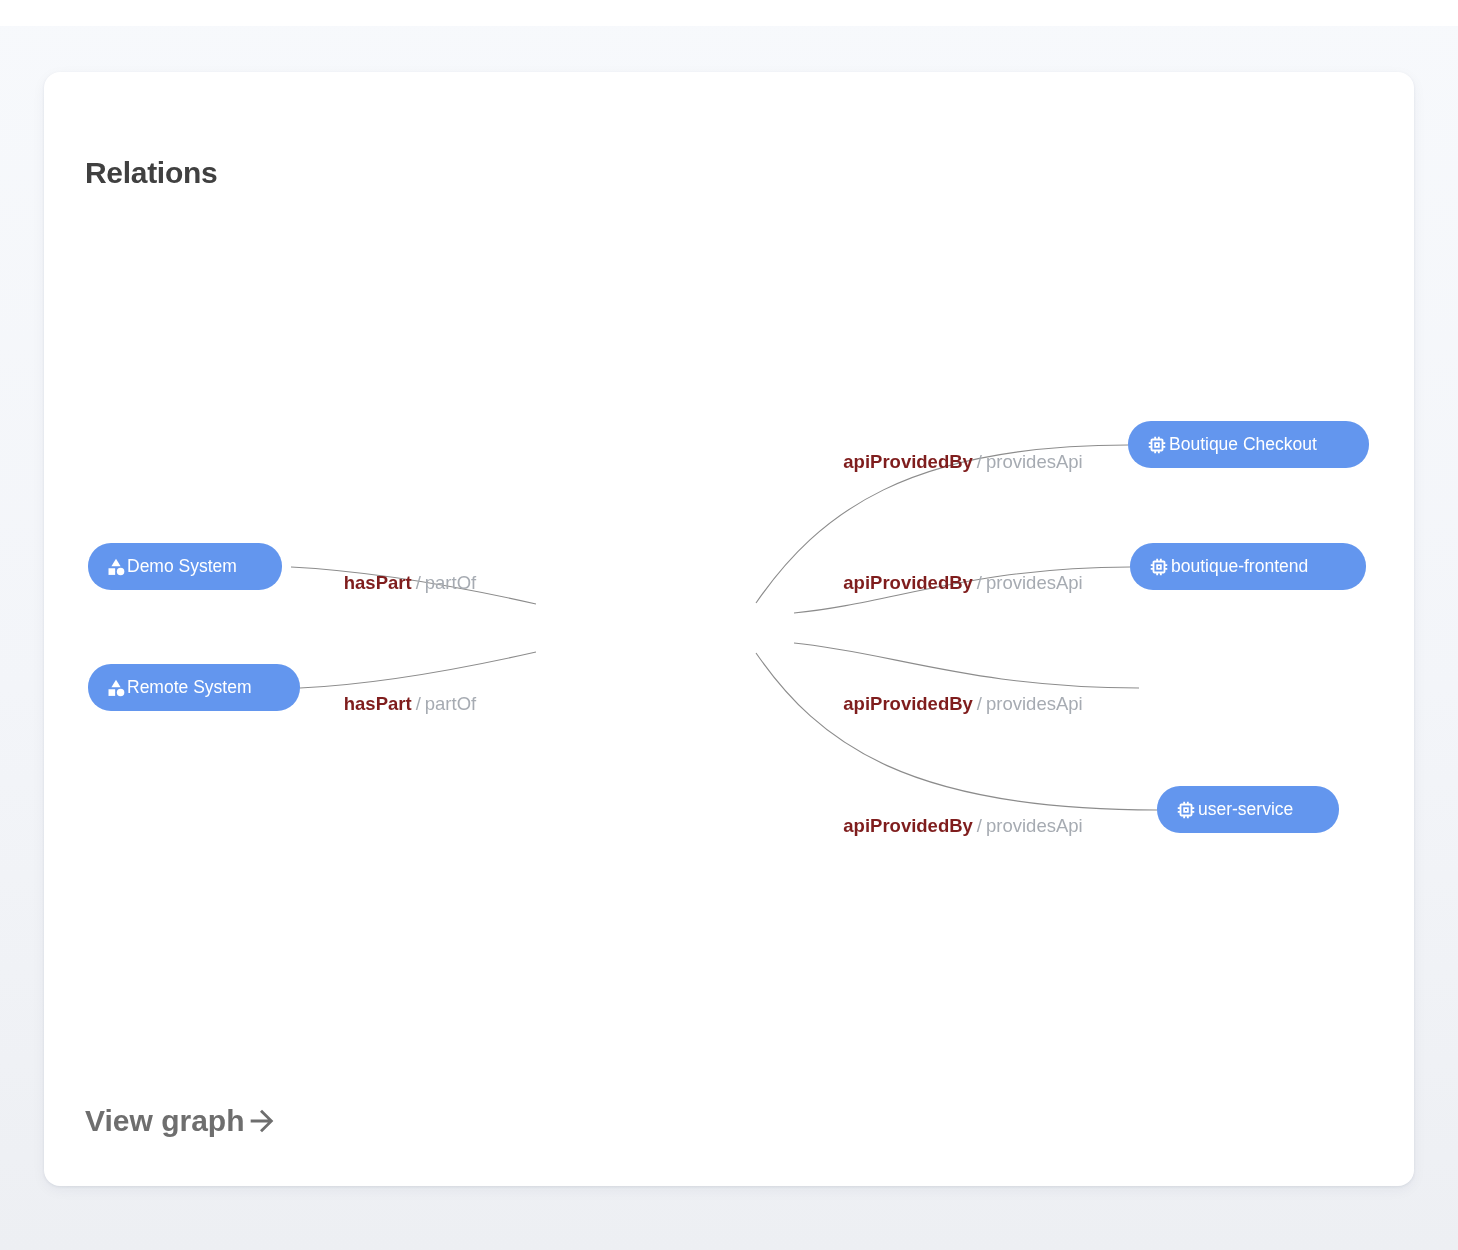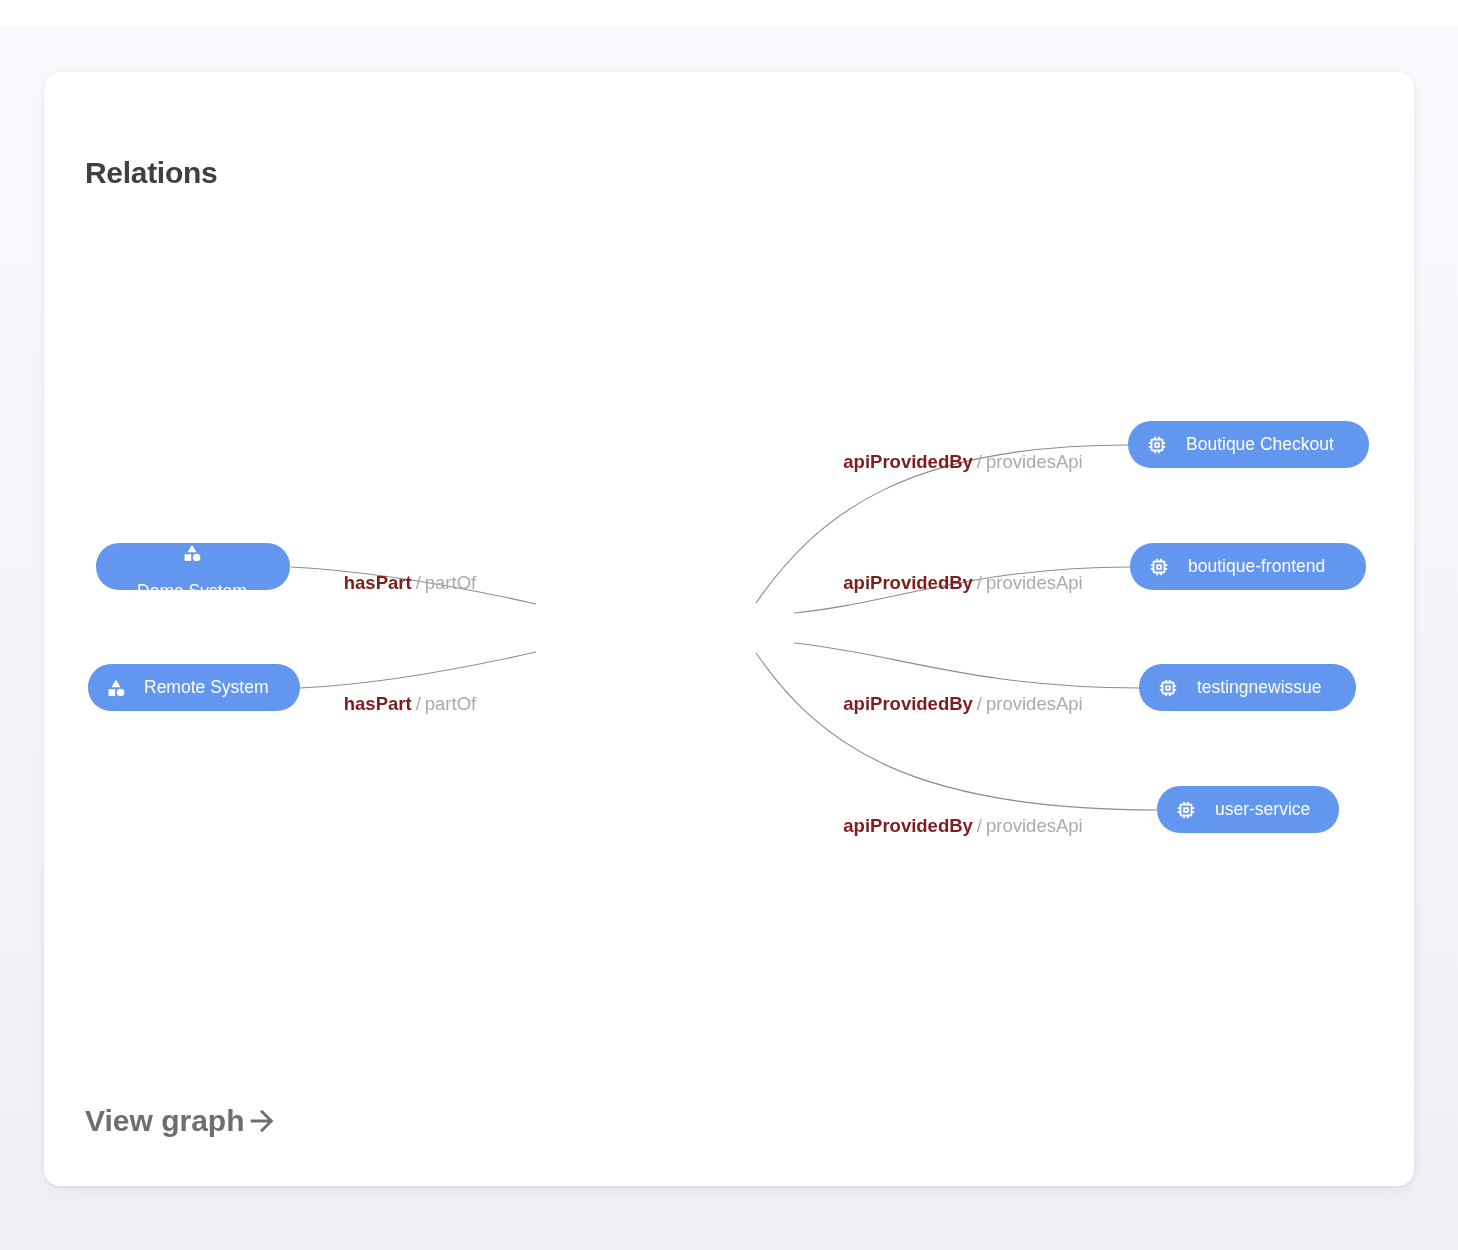--- a/index.html
+++ b/index.html
@@ -22,21 +22,21 @@
   .card-title {
     position: absolute; left: 41px; top: 36px;
     font-size: 30px; font-weight: 700; color: #404040; letter-spacing: -0.3px; margin-top: 48px;
   }
   .graph { position: absolute; left: 0; top: 0; width: 1370px; height: 1114px; }
   .edges { position: absolute; left: 0; top: 0; }
   .edges path { fill: none; stroke: #8c8c8c; stroke-width: 1.1px; }
 
   .node {
     position: absolute; display: flex; align-items: center;
-    height: 47px; border-radius: 23px; padding: 0 20px 0 18px; gap: 18px;
+    height: 47px; border-radius: 23px; padding: 0 20px 0 18px; gap: 1px;
     color: #ffffff; font-size: 17.5px; font-weight: 500; cursor: pointer;
     white-space: nowrap;
   }
   .node.blue { background: #6396ee; }
   .node.center {
     height: 52px; border-radius: 26px; background: #f0a948;
     font-size: 18.5px; font-weight: 700;
   }
   .node .icon { display: inline-flex; flex: 0 0 auto; }
   .node .icon svg { display: block; }
@@ -89,21 +89,21 @@
       <div class="edge-label" style="left:919px; top:511px;">
         <span class="rel">apiProvidedBy</span><span class="sep">/</span><span class="inv">providesApi</span>
       </div>
       <div class="edge-label" style="left:919px; top:632px;">
         <span class="rel">apiProvidedBy</span><span class="sep">/</span><span class="inv">providesApi</span>
       </div>
       <div class="edge-label" style="left:919px; top:754px;">
         <span class="rel">apiProvidedBy</span><span class="sep">/</span><span class="inv">providesApi</span>
       </div>
 
-      <div class="node blue" style="left:52px; top:471px; width:194px;flex-direction:column;">
+      <div class="node blue" style="left:44px; top:471px; width:194px;">
         <span class="icon">
           <svg width="20" height="20" viewBox="0 0 24 24" fill="#ffffff">
               <path d="M12 2l-5.5 9h11z"></path>
               <circle cx="17.5" cy="17.5" r="4.5"></circle>
               <path d="M3 13.5h8v8H3z"></path>
             </svg>
         </span>
         <span class="node-label">Demo System</span>
       </div>
 
@@ -130,28 +130,20 @@
 
       <div class="node blue" style="left:1086px; top:471px; width:236px;">
         <span class="icon">
           <svg width="22" height="22" viewBox="0 0 24 24" fill="#ffffff">
               <path d="M15 9H9v6h6V9zm-2 4h-2v-2h2v2zm8-2V9h-2V7c0-1.1-.9-2-2-2h-2V3h-2v2h-2V3H9v2H7c-1.1 0-2 .9-2 2v2H3v2h2v2H3v2h2v2c0 1.1.9 2 2 2h2v2h2v-2h2v2h2v-2h2c1.1 0 2-.9 2-2v-2h2v-2h-2v-2h2zm-4 6H7V7h10v10z"></path>
             </svg>
         </span>
         <span class="node-label">boutique-frontend</span>
       </div>
 
-      <div class="node blue" style="left:1095px; top:592px; width:217px;">
-        <span class="icon">
-          <svg width="22" height="22" viewBox="0 0 24 24" fill="#ffffff">
-              <path d="M15 9H9v6h6V9zm-2 4h-2v-2h2v2zm8-2V9h-2V7c0-1.1-.9-2-2-2h-2V3h-2v2h-2V3H9v2H7c-1.1 0-2 .9-2 2v2H3v2h2v2H3v2h2v2c0 1.1.9 2 2 2h2v2h2v-2h2v2h2v-2h2c1.1 0 2-.9 2-2v-2h2v-2h-2v-2h2zm-4 6H7V7h10v10z"></path>
-            </svg>
-        </span>
-        <span class="node-label">testingnewissue</span>
-      </div>
 
       <div class="node blue" style="left:1113px; top:714px; width:182px;">
         <span class="icon">
           <svg width="22" height="22" viewBox="0 0 24 24" fill="#ffffff">
               <path d="M15 9H9v6h6V9zm-2 4h-2v-2h2v2zm8-2V9h-2V7c0-1.1-.9-2-2-2h-2V3h-2v2h-2V3H9v2H7c-1.1 0-2 .9-2 2v2H3v2h2v2H3v2h2v2c0 1.1.9 2 2 2h2v2h2v-2h2v2h2v-2h2c1.1 0 2-.9 2-2v-2h2v-2h-2v-2h2zm-4 6H7V7h10v10z"></path>
             </svg>
         </span>
         <span class="node-label">user-service</span>
       </div>
 

